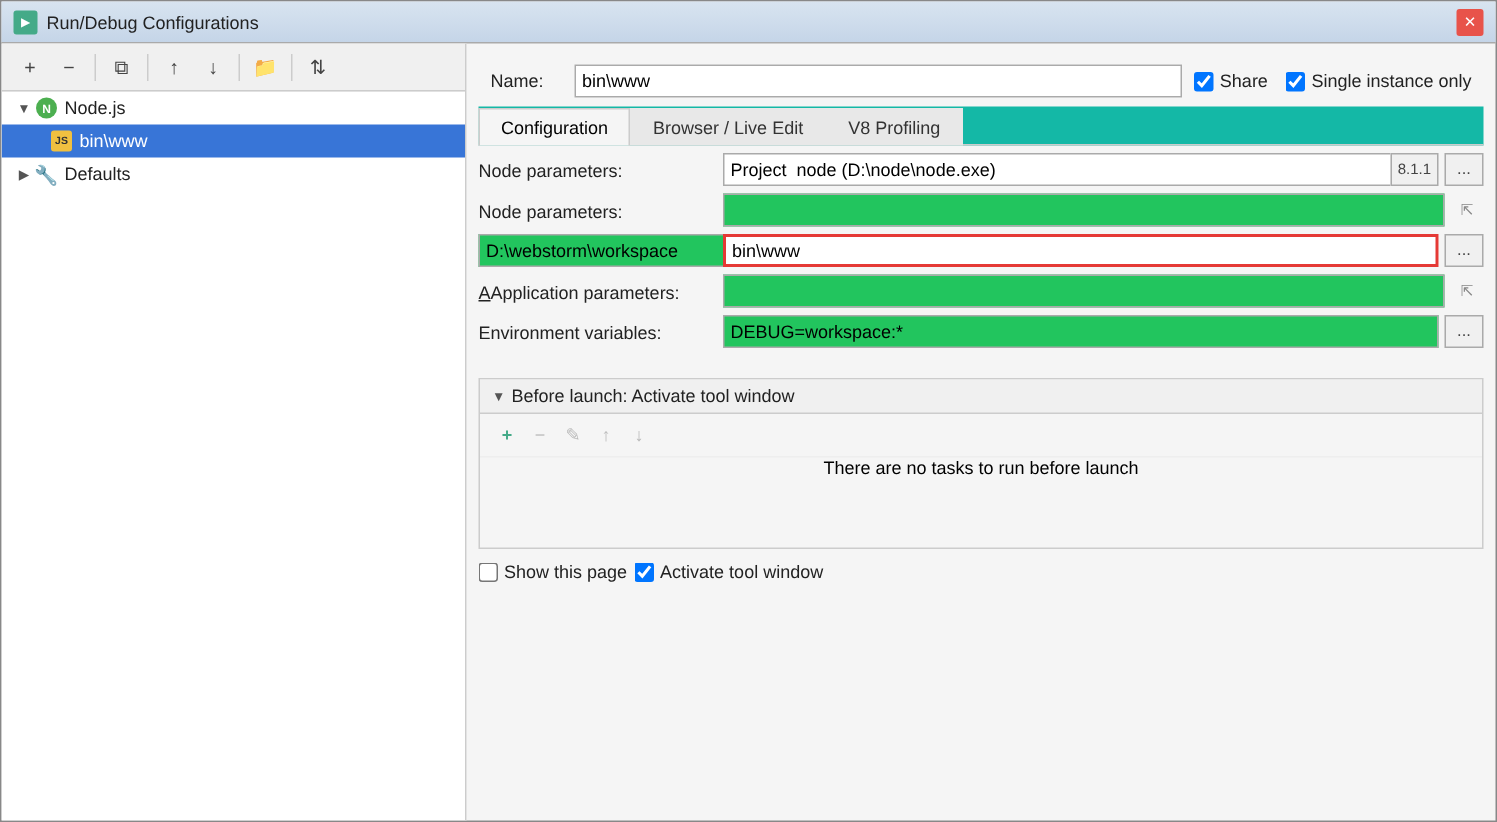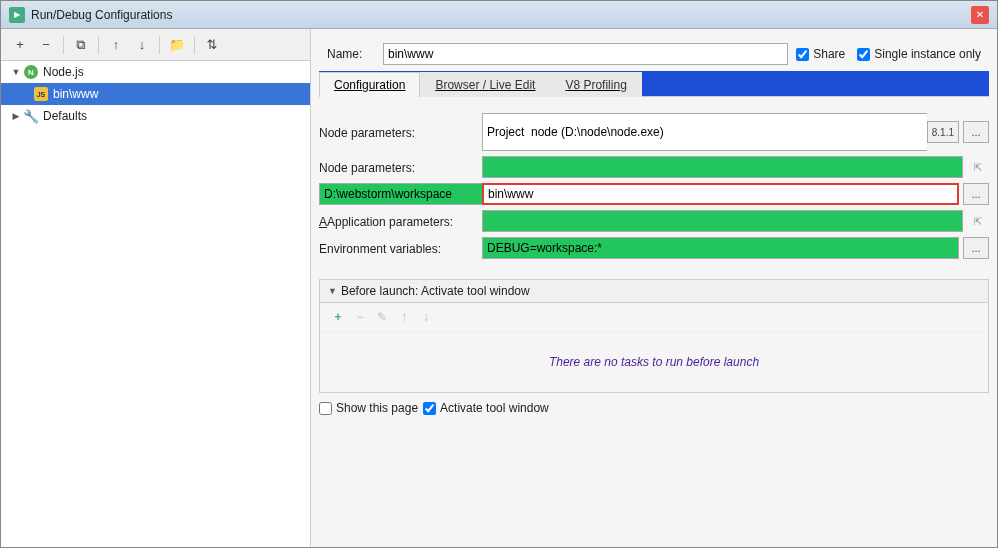--- a/index.html
+++ b/index.html
@@ -215,23 +215,22 @@
     .checkbox-label input[type=checkbox] {
       width: 13px;
       height: 13px;
       cursor: pointer;
     }
 
     
     .tabs {
       display: flex;
       border-bottom: 1px solid #ccc;
-      margin-bottom: 16px;
-      background: #1d4ed8;
-      text-decoration: underline;
+      margin-bottom: 5px;
+      background: #14b8a6;
     }
 
     .tab {
       padding: 5px 14px;
       cursor: pointer;
       font-size: 12px;
       color: #333;
       border: 1px solid transparent;
       border-bottom: none;
       background: #e8e8e8;
@@ -285,21 +284,21 @@
 
     .field-select-combo {
       display: flex;
       align-items: center;
       flex: 1;
       gap: 0;
     }
 
     .field-input-combo {
       flex: 1;
-      height: 38px;
+      height: 22px;
       border: 1px solid #aaa;
       border-right: none;
       padding: 2px 4px;
       font-size: 12px;
       background: white;
       outline: none;
     }
 
     .combo-dropdown {
       height: 22px;
@@ -372,25 +371,24 @@
     }
 
     .launch-toolbar-btn.disabled {
       color: #bbb;
       cursor: default;
     }
 
     .launch-content {
       height: 60px;
       display: flex;
-      align-items: center;
-      justify-content: center;
-      color: #4c1d95;
-      font-size: 12px;
-      font-style: italic;
+      align-items: flex-start;
+      justify-content: center;
+      color: #000000;
+      font-size: 12px;
     }
 
     
     .bottom-options {
       display: flex;
       align-items: center;
       gap: 5px;
       margin-top: 8px;
     }
 

